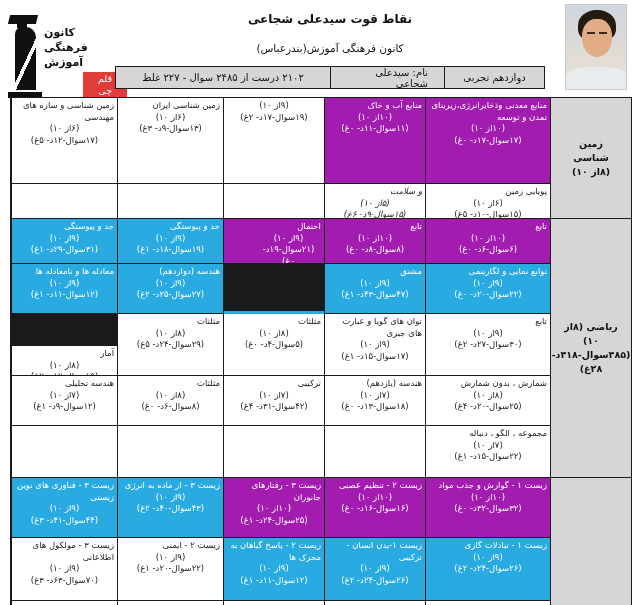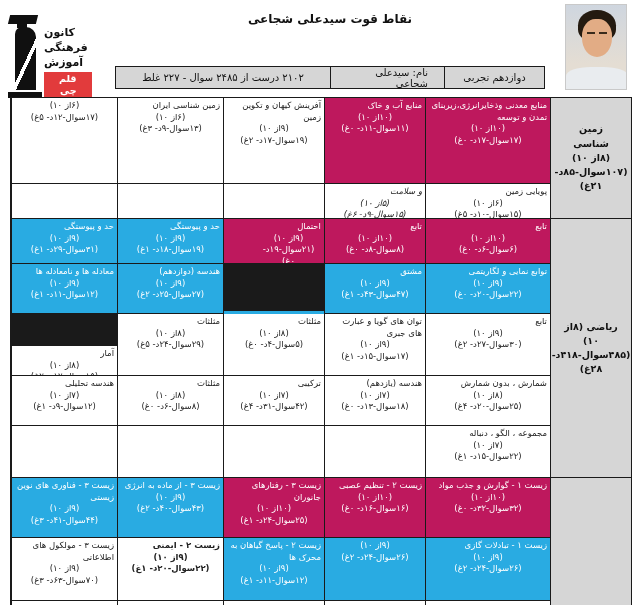--- a/index.html
+++ b/index.html
@@ -26,22 +26,22 @@
   .logo-cap{position:absolute;top:1px;left:1px;width:28px;height:9px;background:#101010;
             transform:skewX(-14deg);}
   .logo-cap2{position:absolute;top:8px;left:9px;width:10px;height:6px;background:#101010;}
   .logo-body{position:absolute;top:13px;left:7px;width:21px;height:63px;
              background:linear-gradient(115deg,#101010 52%,#ffffff 52%,#ffffff 60%,#101010 60%);
              border-radius:7px 10px 0 0;}
   .logo-base{position:absolute;bottom:0;left:0;width:34px;height:6px;background:#101010;}
   .logo-text{display:flex;flex-direction:column;align-items:flex-end;justify-content:flex-end;
              width:44px;direction:rtl;}
   .logo-line{font-size:11px;font-weight:bold;line-height:15px;color:#101010;}
-  .logo-badge{margin-top:2px;background:#e23b3c;color:#fff;font-size:9.5px;font-weight:bold;
-              padding:1px 15px;line-height:12px;}
+  .logo-badge{margin-top:2px;background:#e23b3c;color:#fff;font-size:9.5px;font-weight:normal;
+              padding:1px 15px;line-height:12px;margin-left:39px;}
 
   
   .photo{position:absolute;left:565px;top:4px;width:62px;height:86px;
          background:linear-gradient(180deg,#cfd6df 0%,#e4ddd3 70%);overflow:hidden;border:1px solid #c9c9c9;box-sizing:border-box;}
   .photo .hair{position:absolute;left:12px;top:5px;width:38px;height:32px;background:#241a10;
                border-radius:48% 48% 40% 40%;}
   .photo .face{position:absolute;left:16px;top:14px;width:30px;height:38px;background:#e2ac85;
                border-radius:46% 46% 52% 52%;}
   .photo .brows{position:absolute;left:21px;top:27px;width:20px;height:2px;
                 background:linear-gradient(90deg,#3a2b1c 40%,transparent 40%,transparent 60%,#3a2b1c 60%);}
@@ -54,21 +54,21 @@
   .cat-col{display:flex;flex-direction:column;gap:1px;width:80px;}
   .cat-cell{background:#d6d6d6;display:flex;flex-direction:column;align-items:center;
             justify-content:center;text-align:center;direction:rtl;font-weight:bold;
             font-size:9.5px;line-height:1.5;padding:12px;box-sizing:border-box;}
   .grid-rows{display:flex;flex-direction:column;gap:1px;width:539px;}
   .trow{display:flex;direction:rtl;gap:1px;}
   .tcell{background:#ffffff;box-sizing:border-box;direction:rtl;font-size:8.5px;
          line-height:1.38;padding:2px 3px;overflow:hidden;color:#222;}
   .tcell .tname{text-align:right;}
   .tcell .tscore,.tcell .tstats{text-align:center;}
-  .hl-dark{background:#be185d;color:#ffffff;}
+  .hl-dark{background:#a21caf;color:#ffffff;}
   .hl-light{background:#29abe2;color:#ffffff;}
 </style>
 </head>
 <body>
 
 <div class="page">
 
   <div class="logo">
     <div class="logo-figure">
       <div class="logo-cap"></div>
@@ -85,62 +85,62 @@
   </div>
 
   <div class="photo">
     <div class="hair"></div>
     <div class="face"></div>
     <div class="brows"></div>
     <div class="shirt"></div>
   </div>
 
   <div class="title">نقاط قوت سیدعلی شجاعی</div>
+  <div class="subtitle">کانون فرهنگی آموزش(بندرعباس)</div>
 
   <div class="info-bar">
     <div class="info-cell info-grade">دوازدهم تجربی</div>
     <div class="info-cell info-name">نام: سیدعلی شجاعی</div>
     <div class="info-cell info-summary">۲۱۰۲ درست از ۲۴۸۵ سوال - ۲۲۷ غلط</div>
   </div>
 
   <div class="table">
     <div class="cat-col">
         <div class="cat-cell" style="height: 120px;">
           <div>زمین شناسی (۸از ۱۰)</div>
-          <div>(۱۰۷سوال-۸۵د- ۲۱غ)</div>
         </div>
         <div class="cat-cell" style="height: 258px;">
           <div>ریاضی (۸از ۱۰)</div>
           <div>(۴۸۵سوال-۴۱۸د- ۲۸غ)</div>
         </div>
         <div class="cat-cell" style="height: 127px;"></div>
       </div>
     <div class="grid-rows">
         <div class="trow" style="height: 85px;">
           <div class="tcell hl-dark" style="width: 124px;">
             <div class="tname">منابع معدنی وذخایرانرژی،زیربنای تمدن و توسعه</div>
             <div class="tscore">(۱۰از ۱۰)</div>
             <div class="tstats">(۱۷سوال-۱۷د- ۰غ)</div>
           </div>
           <div class="tcell hl-dark" style="width: 100px;">
             <div class="tname">منابع آب و خاک</div>
             <div class="tscore">(۱۰از ۱۰)</div>
             <div class="tstats">(۱۱سوال-۱۱د- ۰غ)</div>
           </div>
           <div class="tcell" style="width: 100px;">
-            <div class="tname">آفرینش کیهان و تکوین زمین</div>
             <div class="tscore">(۹از ۱۰)</div>
             <div class="tstats">(۱۹سوال-۱۷د- ۲غ)</div>
           </div>
           <div class="tcell" style="width: 105px;">
             <div class="tname">زمین شناسی ایران</div>
             <div class="tscore">(۶از ۱۰)</div>
             <div class="tstats">(۱۳سوال-۹د- ۳غ)</div>
           </div>
           <div class="tcell" style="width: 105px;">
+            <div class="tname">زمین شناسی و سازه های مهندسی</div>
             <div class="tscore">(۶از ۱۰)</div>
             <div class="tstats">(۱۷سوال-۱۲د- ۵غ)</div>
           </div>
         </div>
         <div class="trow" style="height: 34px;">
           <div class="tcell" style="width: 124px;">
             <div class="tname">پویایی زمین</div>
             <div class="tscore">(۶از ۱۰)</div>
             <div class="tstats">(۱۵سوال-۱۰د- ۵غ)</div>
           </div>
@@ -299,29 +299,30 @@
             <div class="tstats">(۴۴سوال-۴۱د- ۳غ)</div>
           </div>
         </div>
         <div class="trow" style="height: 62px;">
           <div class="tcell hl-light" style="width: 124px;">
             <div class="tname">زیست ۱ - تبادلات گازی</div>
             <div class="tscore">(۹از ۱۰)</div>
             <div class="tstats">(۲۶سوال-۲۴د- ۲غ)</div>
           </div>
           <div class="tcell hl-light" style="width: 100px;">
+            <div class="tname">زیست ۱-بدن انسان - ترکیبی</div>
             <div class="tscore">(۹از ۱۰)</div>
             <div class="tstats">(۲۶سوال-۲۴د- ۲غ)</div>
           </div>
           <div class="tcell hl-light" style="width: 100px;">
             <div class="tname">زیست ۲ - پاسخ گیاهان به محرک ها</div>
             <div class="tscore">(۹از ۱۰)</div>
             <div class="tstats">(۱۲سوال-۱۱د- ۱غ)</div>
           </div>
-          <div class="tcell" style="width: 105px; font-weight: bold;">
+          <div class="tcell" style="width: 105px;">
             <div class="tname">زیست ۲ - ایمنی</div>
             <div class="tscore">(۹از ۱۰)</div>
             <div class="tstats">(۲۲سوال-۲۰د- ۱غ)</div>
           </div>
           <div class="tcell" style="width: 105px;">
             <div class="tname">زیست ۳ - مولکول های اطلاعاتی</div>
             <div class="tscore">(۹از ۱۰)</div>
             <div class="tstats">(۷۰سوال-۶۳د- ۳غ)</div>
           </div>
         </div>

